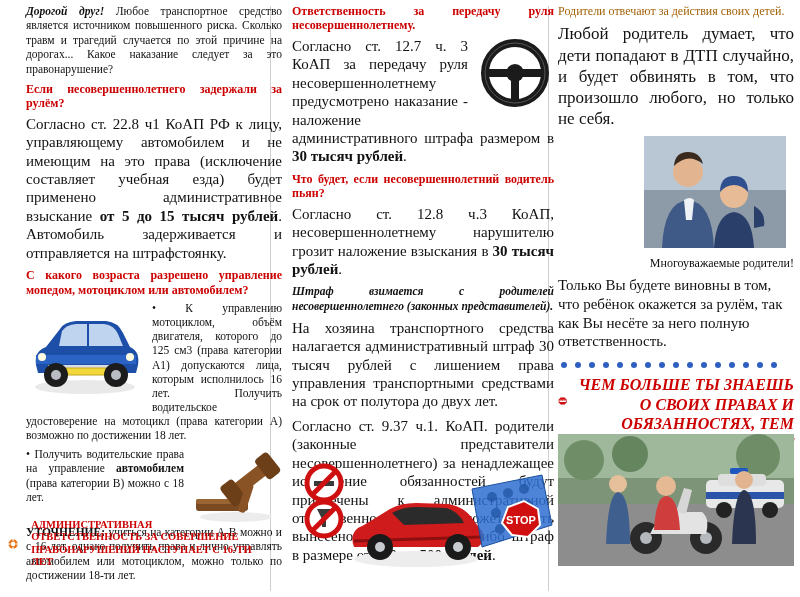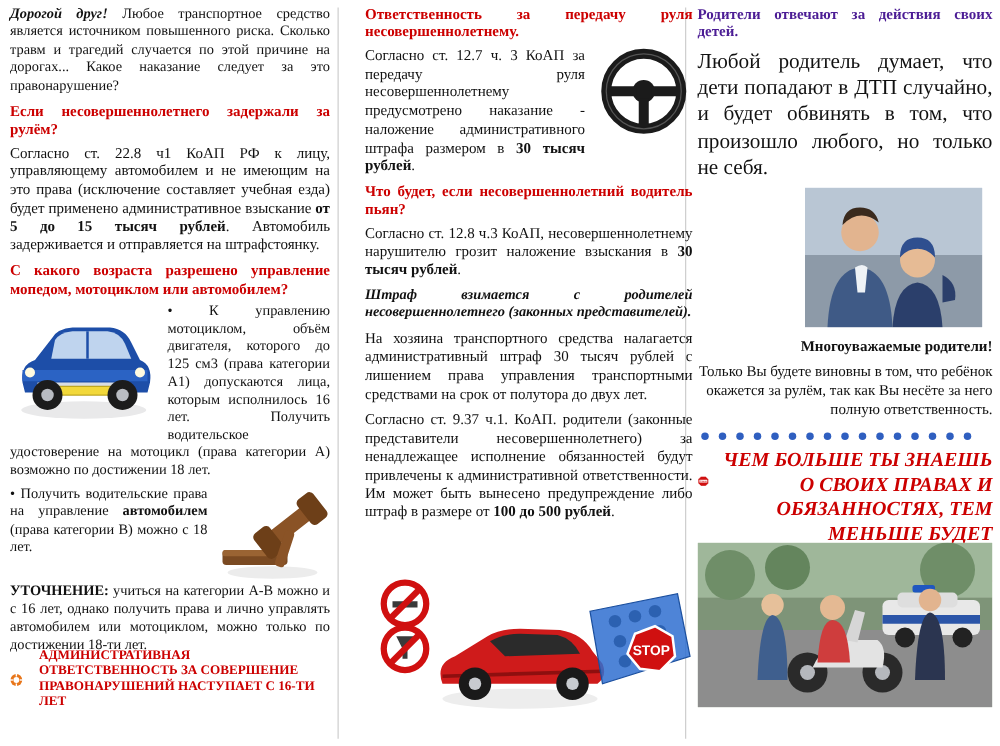--- a/index.html
+++ b/index.html
@@ -7,31 +7,31 @@
     width:800px;height:597px;
     background:#ffffff;
     font-family:"Liberation Serif", serif;
     color:#111;
     overflow:hidden;
     position:relative;
   }
   .page{position:relative;width:800px;height:597px;}
 
   .col{position:absolute;top:0;box-sizing:border-box;}
-  .col1{left:8px;width:256px;height:597px;}
+  .col1{left:26px;width:256px;height:597px;}
   .col2{left:280px;width:262px;height:597px;margin-left:12px;}
   .col3{left:558px;width:236px;height:597px;}
 
   .vline{position:absolute;top:6px;width:1px;height:585px;background:#cfcfcf;}
   .vline1{left:270px;}
   .vline2{left:548px;}
 
-  p{margin:0 0 6px 0;font-size:12px;line-height:1.23;text-align:justify;}
+  p{margin:0 0 6px 0;font-size:15px;line-height:1.23;text-align:justify;}
   .hdr-red{color:#cc0000;font-weight:bold;font-size:12px;line-height:1.2;margin:0 0 4px 0;}
-  .hdr-blue{color:#4c1d95;font-weight:bold;font-size:12px;line-height:1.2;margin:0 0 5px 0;}
+  .hdr-blue{color:#a16207;font-weight:normal;font-size:12px;line-height:1.2;margin:0 0 5px 0;}
   .bold{font-weight:bold;}
   .b-ital{font-weight:bold;font-style:italic;}
 
   
   .c1-intro{font-size:11.5px;line-height:1.25;}
   .c1-intro .lead{font-style:italic;font-weight:bold;color:#111;}
 
   .bullet{font-size:11.5px;line-height:1.23;text-align:justify;margin:0 0 5px 0;}
 
   
@@ -50,22 +50,22 @@
   }
 
   
   .wheelbox{float:right;width:78px;height:72px;margin:0 0 4px 8px;}
 
   
   .photo3{
     width:228px;height:112px;margin:4px 0 8px 0;position:relative;overflow:hidden;border:0;
   }
   .c3-text{font-size:17px;line-height:1.25;text-align:justify;}
-  .c3-right{font-size:12px;line-height:1.25;text-align:right;}
-  .c3-right-bold{font-weight:bold;font-size:12px;text-align:right;line-height:1.2;margin:0 0 6px 0;}
+  .c3-right{font-size:15px;line-height:1.25;text-align:left;}
+  .c3-right-bold{font-weight:normal;font-size:12px;text-align:right;line-height:1.2;margin:0 0 6px 0;}
 
   .dots{margin:8px 0 6px 0;height:10px;}
 
   .pomni-row{display:flex;align-items:flex-start;gap:8px;margin-top:6px;}
   .pomni-text{
     color:#cc0000;font-weight:bold;font-style:italic;font-size:16px;line-height:1.22;
     text-transform:uppercase;
     text-align:right;
   }
   .photo-bottom{

